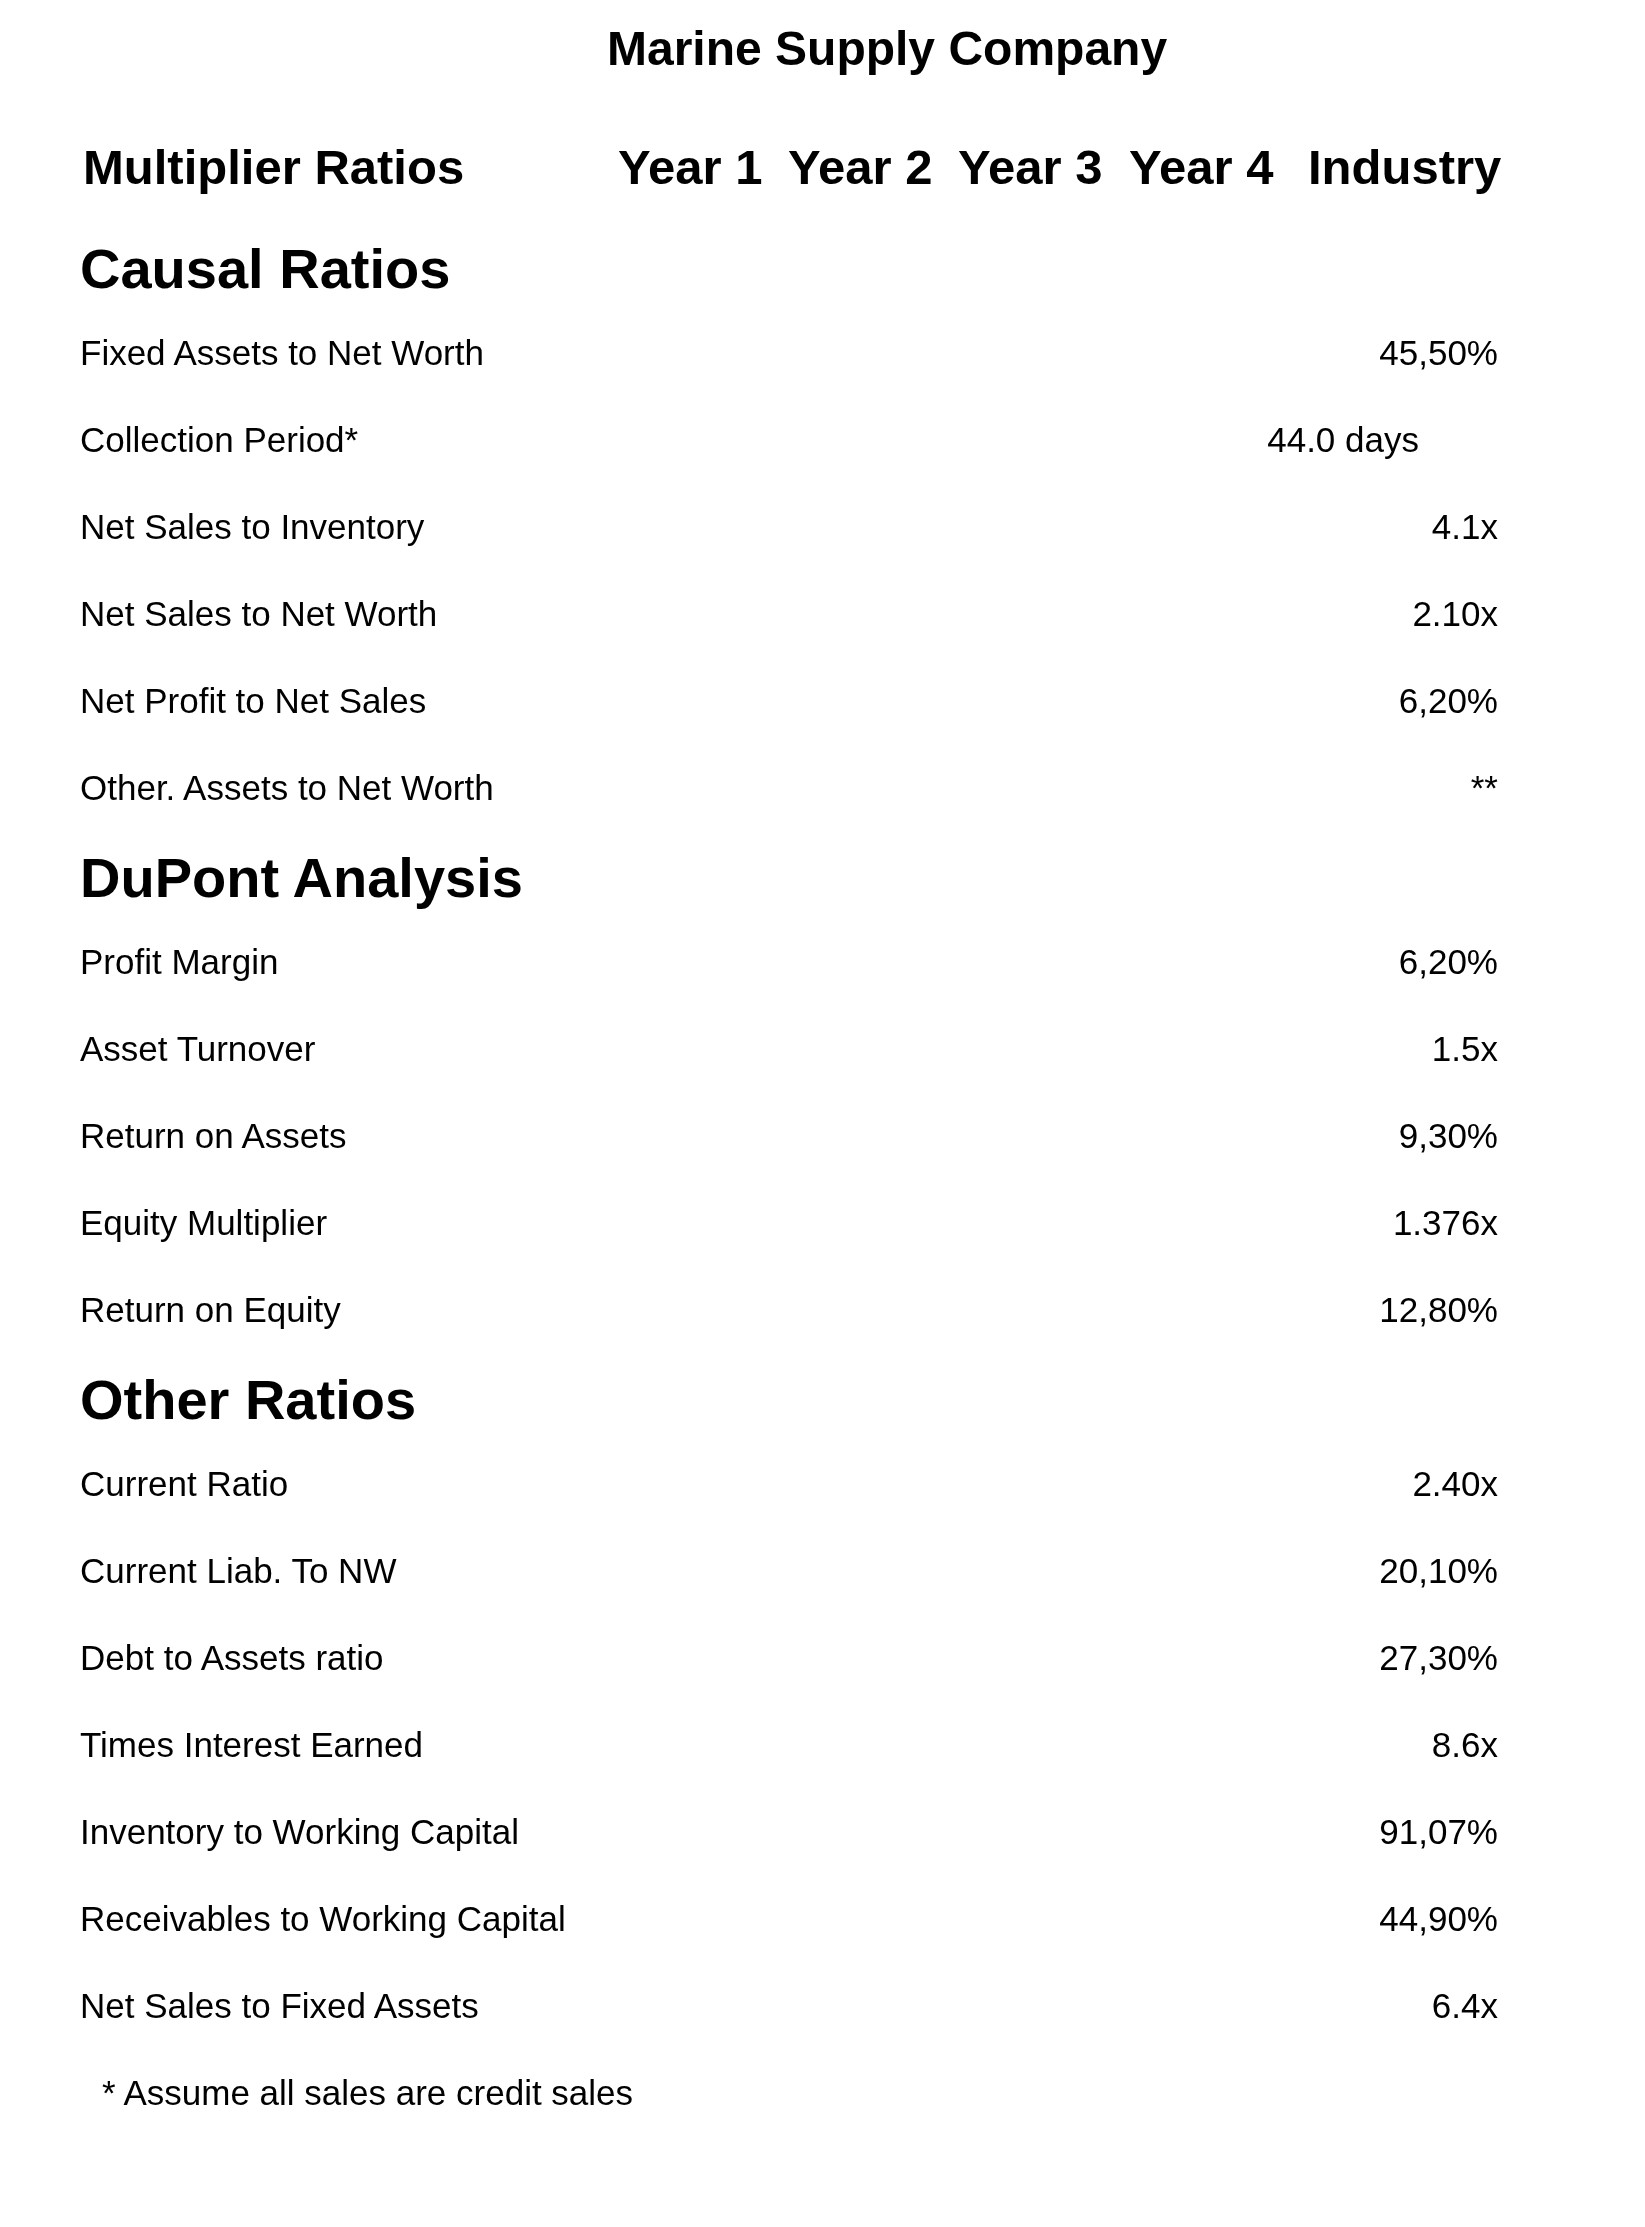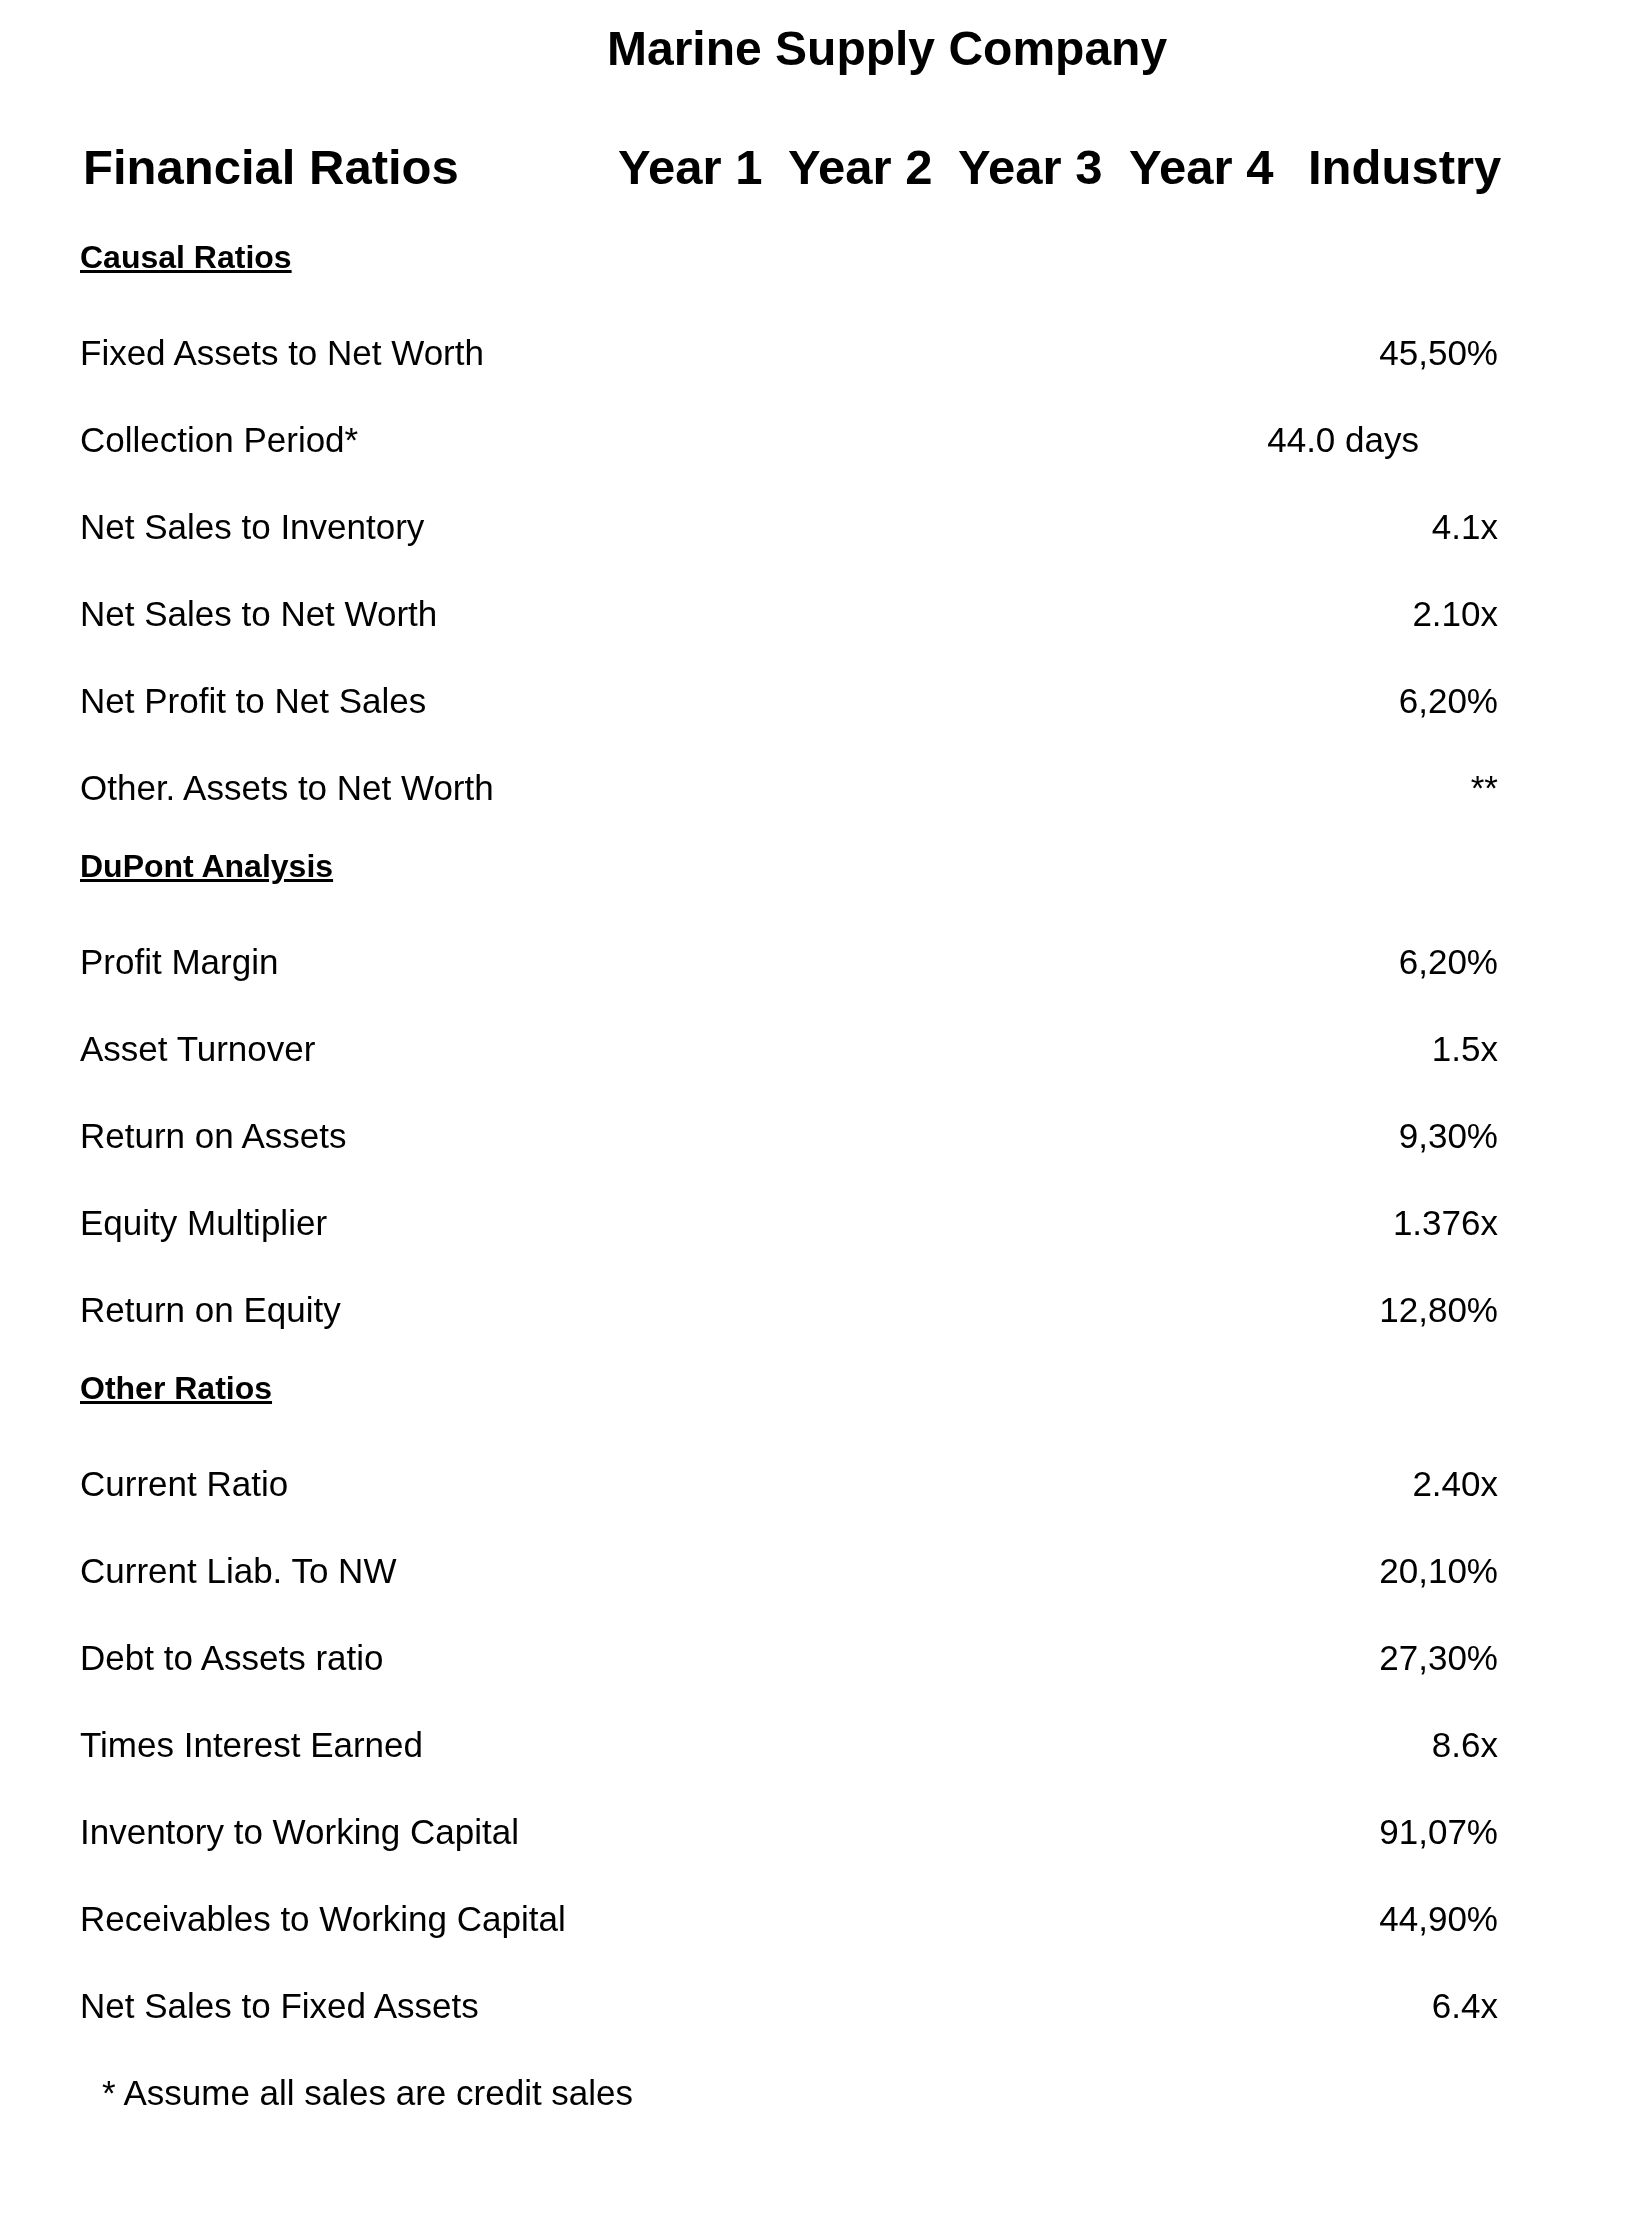--- a/index.html
+++ b/index.html
@@ -43,35 +43,35 @@
   .row .label {
     position: absolute; left: 80px; top: 0;
     font-size: 35px; line-height: 1; white-space: nowrap;
   }
   .row .value {
     position: absolute; right: 147px; top: 0;
     font-size: 35px; line-height: 1; white-space: nowrap;
     text-align: right;
   }
   .row.section .label {
-    font-size: 32px; font-weight: 700; top: -6.6px; text-decoration: underline;
+    font-size: 56px; font-weight: 700; top: -6.6px;
   }
   
   .row.days-offset .value { right: 226px; margin-left: 28px; }
   .row.footnote .label { left: 75px; margin-left: 27px; }
 </style>
 </head>
 <body>
 
 <div class="page">
 
   <div class="doc-title">Marine Supply Company</div>
 
   <div class="header-row">
-    <span class="hcell col-label">Financial Ratios</span>
+    <span class="hcell col-label">Multiplier Ratios</span>
     <span class="hcell col-y1">Year 1</span>
     <span class="hcell col-y2">Year 2</span>
     <span class="hcell col-y3">Year 3</span>
     <span class="hcell col-y4">Year 4</span>
     <span class="hcell col-ind">Industry</span>
   </div>
 
   <div class="rows">
 
     <div class="row section">

